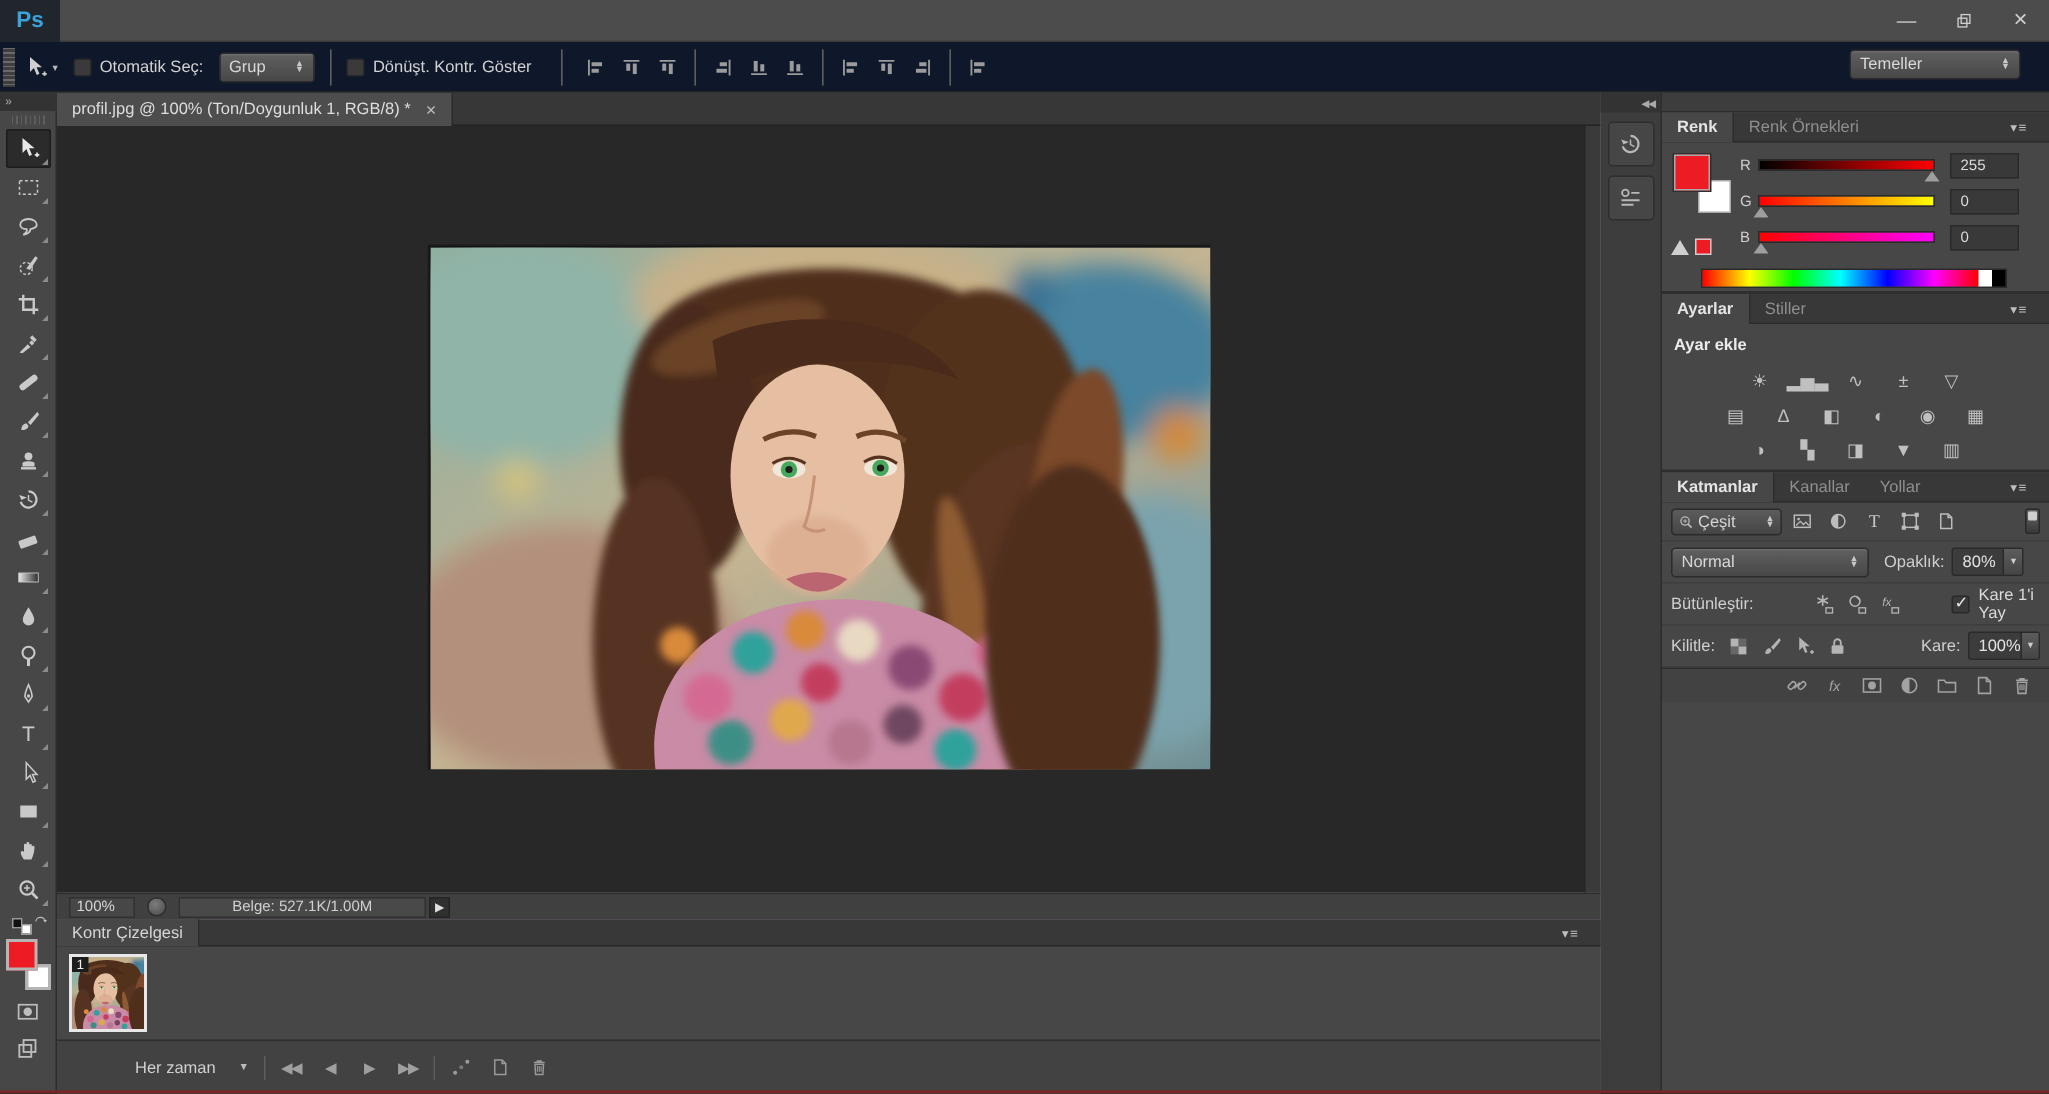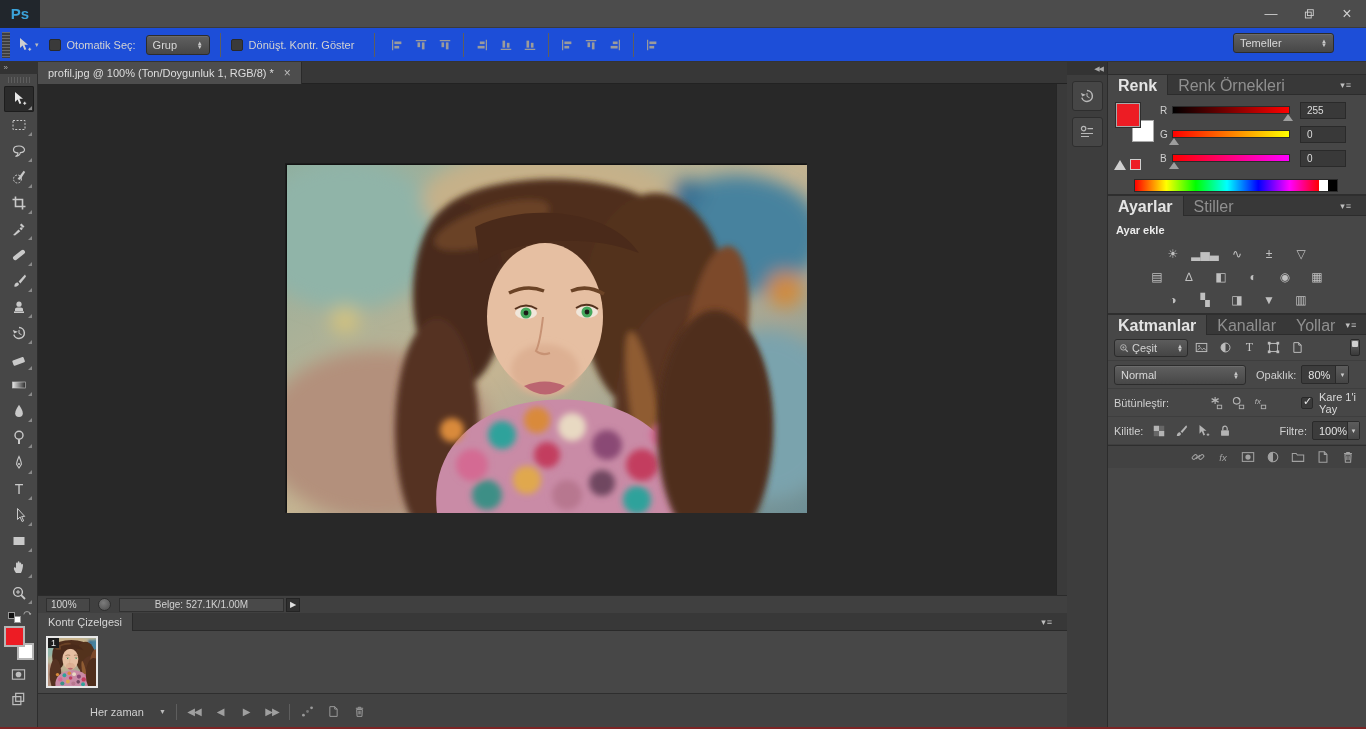--- a/index.html
+++ b/index.html
@@ -8,39 +8,39 @@
   svg.ico{display:block;fill:currentColor;stroke:none;}
   
   .menubar{position:absolute;left:0;top:0;width:1366px;height:28px;background:#4c4c4c;border-bottom:1px solid #3a3a3a;display:flex;align-items:center;}
   .ps-logo{width:40px;height:28px;background:#21262c;color:#3ba3da;font-weight:bold;font-size:15px;display:flex;align-items:center;justify-content:center;}
   .menu-items{display:flex;height:28px;align-items:center;margin-left:8px;}
   .menu-item{padding:0 13px;height:28px;display:flex;align-items:center;color:#dcdcdc;font-size:12px;cursor:default;}
   .winbtns{margin-left:auto;display:flex;height:28px;}
   .winbtn{width:38px;height:28px;display:flex;align-items:center;justify-content:center;color:#cfcfcf;font-size:13px;}
   .winbtn svg{width:11px;height:11px;}
   
-  .optionsbar{position:absolute;left:0;top:28px;width:1366px;height:34px;background:#1d4ed8;border-bottom:1px solid #333;display:flex;align-items:center;}
+  .optionsbar{position:absolute;left:0;top:28px;width:1366px;height:34px;background:#0f172a;border-bottom:1px solid #333;display:flex;align-items:center;}
   .grip{width:8px;height:26px;margin:0 6px 0 2px;background:repeating-linear-gradient(180deg,#6a6a6a 0 1px,#3e3e3e 1px 3px);}
   .tool-preview{display:flex;align-items:center;color:#cfcfcf;margin-right:10px;}
   .tool-preview svg{width:16px;height:16px;}
   .dd-arrow{font-size:7px;color:#bbb;margin-left:3px;}
   .cb{width:12px;height:12px;background:#3a3a3a;border:1px solid #292929;border-radius:2px;margin-right:6px;position:relative;flex:none;}
   .cb.checked::after{content:"✓";position:absolute;left:1px;top:-3px;color:#e8e8e8;font-size:11px;}
   .ob-label{color:#d2d2d2;margin-right:10px;}
   .dropbtn{height:20px;background:linear-gradient(#606060,#474747);border:1px solid #2c2c2c;border-radius:3px;display:flex;align-items:center;padding:0 6px;color:#d8d8d8;box-shadow:inset 0 1px rgba(255,255,255,.08);}
   .spin{display:flex;flex-direction:column;margin-left:auto;font-size:6px;line-height:4px;color:#c9c9c9;padding-left:8px;}
   .vsep{width:1px;height:24px;background:#3c3c3c;border-right:1px solid #5e5e5e;margin:0 10px;}
   .align-icons{display:flex;align-items:center;}
   .aicon{width:22px;height:20px;display:flex;align-items:center;justify-content:center;color:#9b9b9b;margin:0 1px;border-radius:2px;}
   .aicon svg{width:14px;height:14px;}
   .aicon.r90 svg{transform:rotate(90deg);}
   .aicon.r180 svg{transform:rotate(180deg);}
   .aicon.r270 svg{transform:rotate(270deg);}
   .workspace{position:absolute;right:8px;top:5px;width:125px;}
-  .workspace .dropbtn{width:101px;}
+  .workspace .dropbtn{width:114px;}
   
   .toolbar{position:absolute;left:0;top:62px;width:38px;height:667px;background:#474747;border-right:1px solid #2d2d2d;display:flex;flex-direction:column;align-items:center;}
   .tb-head{width:38px;height:12px;background:#333;color:#aaa;font-size:8px;line-height:12px;padding-left:4px;}
   .tb-grip{width:22px;height:6px;margin:3px 0;background:repeating-linear-gradient(90deg,#5e5e5e 0 1px,transparent 1px 3px);}
   .tool{width:30px;height:26px;display:flex;align-items:center;justify-content:center;color:#c9c9c9;position:relative;border-radius:2px;}
   .tool svg{width:16px;height:16px;}
   .tool::after{content:"";position:absolute;right:2px;bottom:2px;border-left:4px solid transparent;border-bottom:4px solid #8a8a8a;}
   .tool.sel{background:#2b2b2b;box-shadow:inset 0 0 0 1px #1d1d1d;color:#e8e8e8;}
   .tb-swap{width:26px;height:14px;position:relative;margin-top:4px;color:#bdbdbd;}
   .tb-swap .sq1{position:absolute;left:2px;top:2px;width:7px;height:7px;background:#111;border:1px solid #999;}
@@ -85,21 +85,21 @@
   
   .icondock{position:absolute;left:1067px;top:62px;width:41px;height:667px;background:#3d3d3d;border-right:1px solid #2c2c2c;}
   .id-head{height:13px;background:#333;color:#a8a8a8;font-size:7px;text-align:right;padding:3px 4px 0 0;letter-spacing:-1px;}
   .dockbtn{width:31px;height:30px;margin:6px auto 0;background:#464646;border:1px solid #2e2e2e;border-radius:3px;display:flex;align-items:center;justify-content:center;color:#b8b8b8;}
   .dockbtn svg{width:16px;height:16px;}
   
   .rightdock{position:absolute;left:1108px;top:62px;width:258px;height:667px;background:#474747;display:flex;flex-direction:column;}
   .dock-top{height:13px;background:#3d3d3d;border-bottom:1px solid #2c2c2c;}
   .panel{border-bottom:2px solid #2e2e2e;background:#474747;position:relative;}
   .ptabbar{height:20px;background:#383838;display:flex;align-items:center;border-bottom:1px solid #2c2c2c;}
-  .ptab{height:20px;padding:0 10px;display:flex;align-items:flex-end;color:#8f8f8f;font-size:16px;}
+  .ptab{height:20px;padding:0 10px;display:flex;align-items:center;color:#8f8f8f;font-size:11px;}
   .ptab.active{background:#474747;color:#e4e4e4;font-weight:bold;border-right:1px solid #2c2c2c;}
   
   .colorbody{position:relative;height:100px;}
   .cw{position:absolute;left:8px;top:8px;width:40px;height:44px;}
   .cw .fg{position:absolute;left:0;top:0;width:24px;height:24px;border:1px solid #a9a9a9;box-shadow:0 0 0 1px #2e2e2e;z-index:2;}
   .cw .bg{position:absolute;left:16px;top:17px;width:22px;height:22px;background:#fff;border:1px solid #a9a9a9;}
   .chrow{position:absolute;left:52px;height:18px;display:flex;align-items:center;}
   .chlabel{width:12px;color:#cfcfcf;font-size:10px;}
   .chtrack{position:relative;width:118px;height:8px;border:1px solid #2a2a2a;}
   .tr-r{background:linear-gradient(to right,#000,#f00);}
@@ -921,21 +921,21 @@
               <svg class="ico">
                 <use href="#i-move"></use>
               </svg>
             </div>
             <div class="micon">
               <svg class="ico">
                 <use href="#i-lock"></use>
               </svg>
             </div>
           </div>
-        <span class="oplabel" style="margin-left:auto">Filtre:</span>
+        <span class="oplabel" style="margin-left:auto">Kare:</span>
         <div class="valdrop">
           <span>100%</span>
           <span class="dbtn">▼</span>
         </div>
       </div>
       <div class="lp-bottom" id="bottom-icons">
           <div class="bicon">
             <svg class="ico">
               <use href="#i-link"></use>
             </svg>

